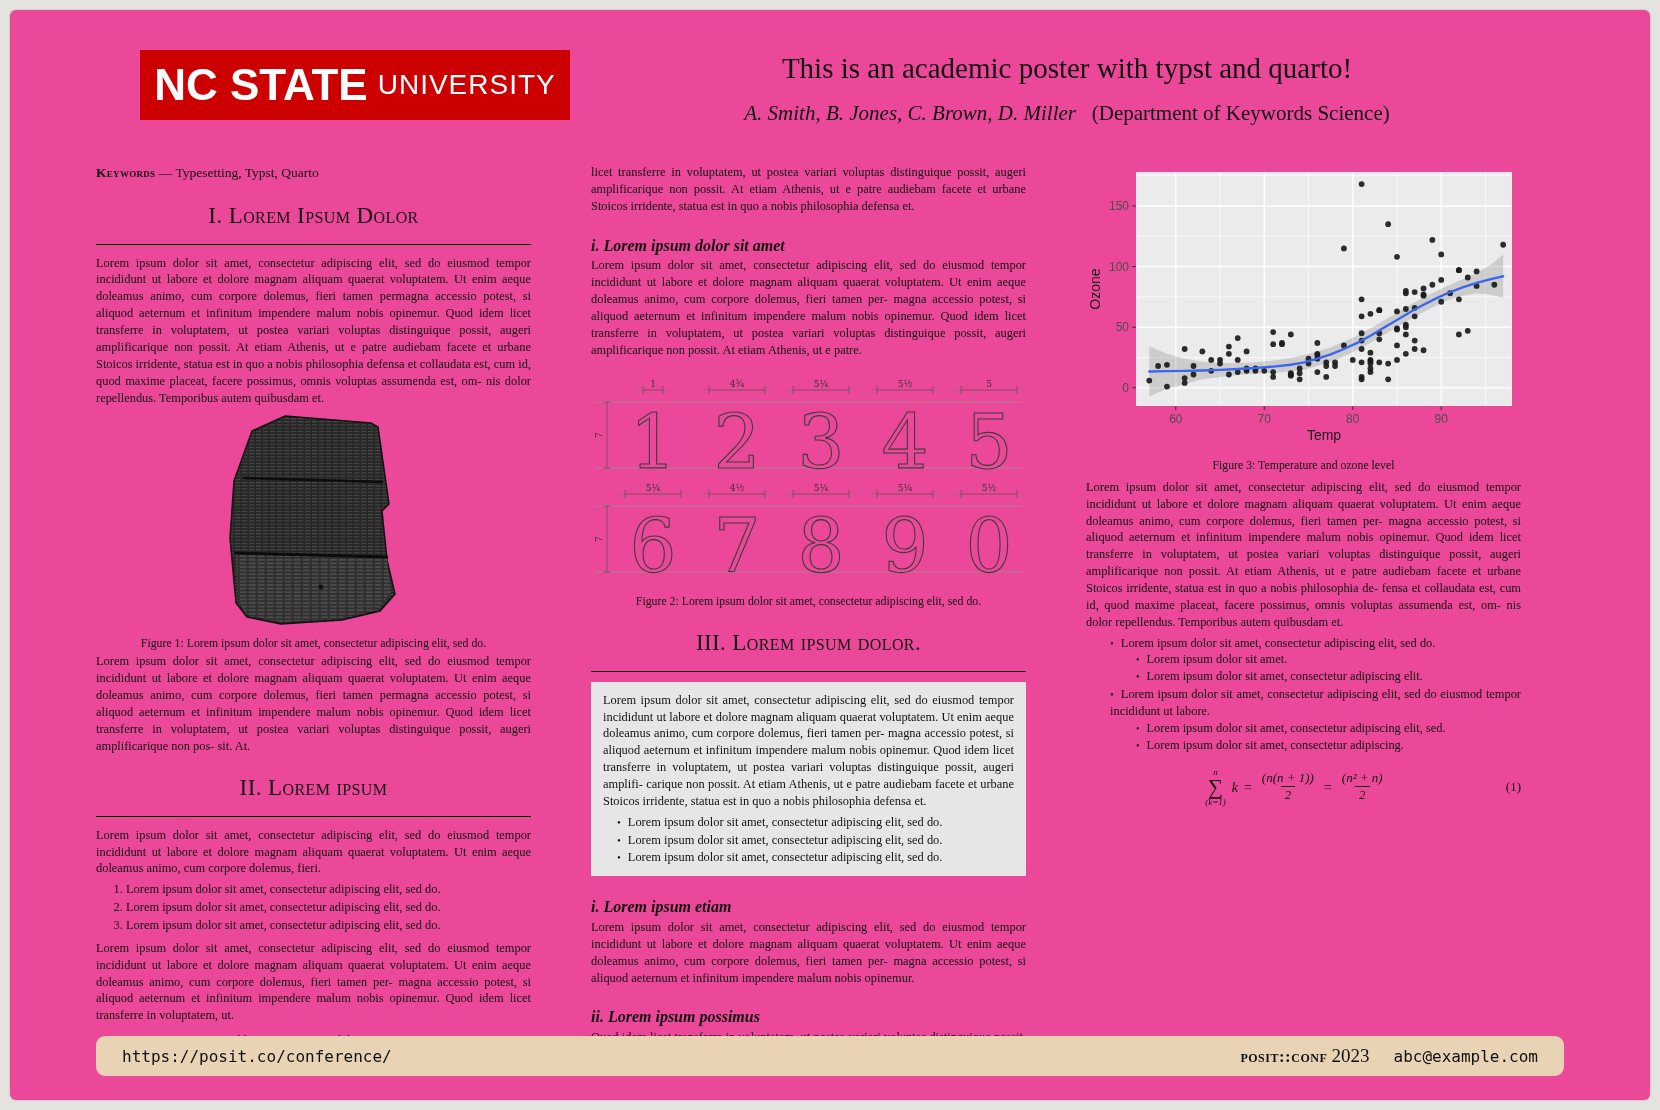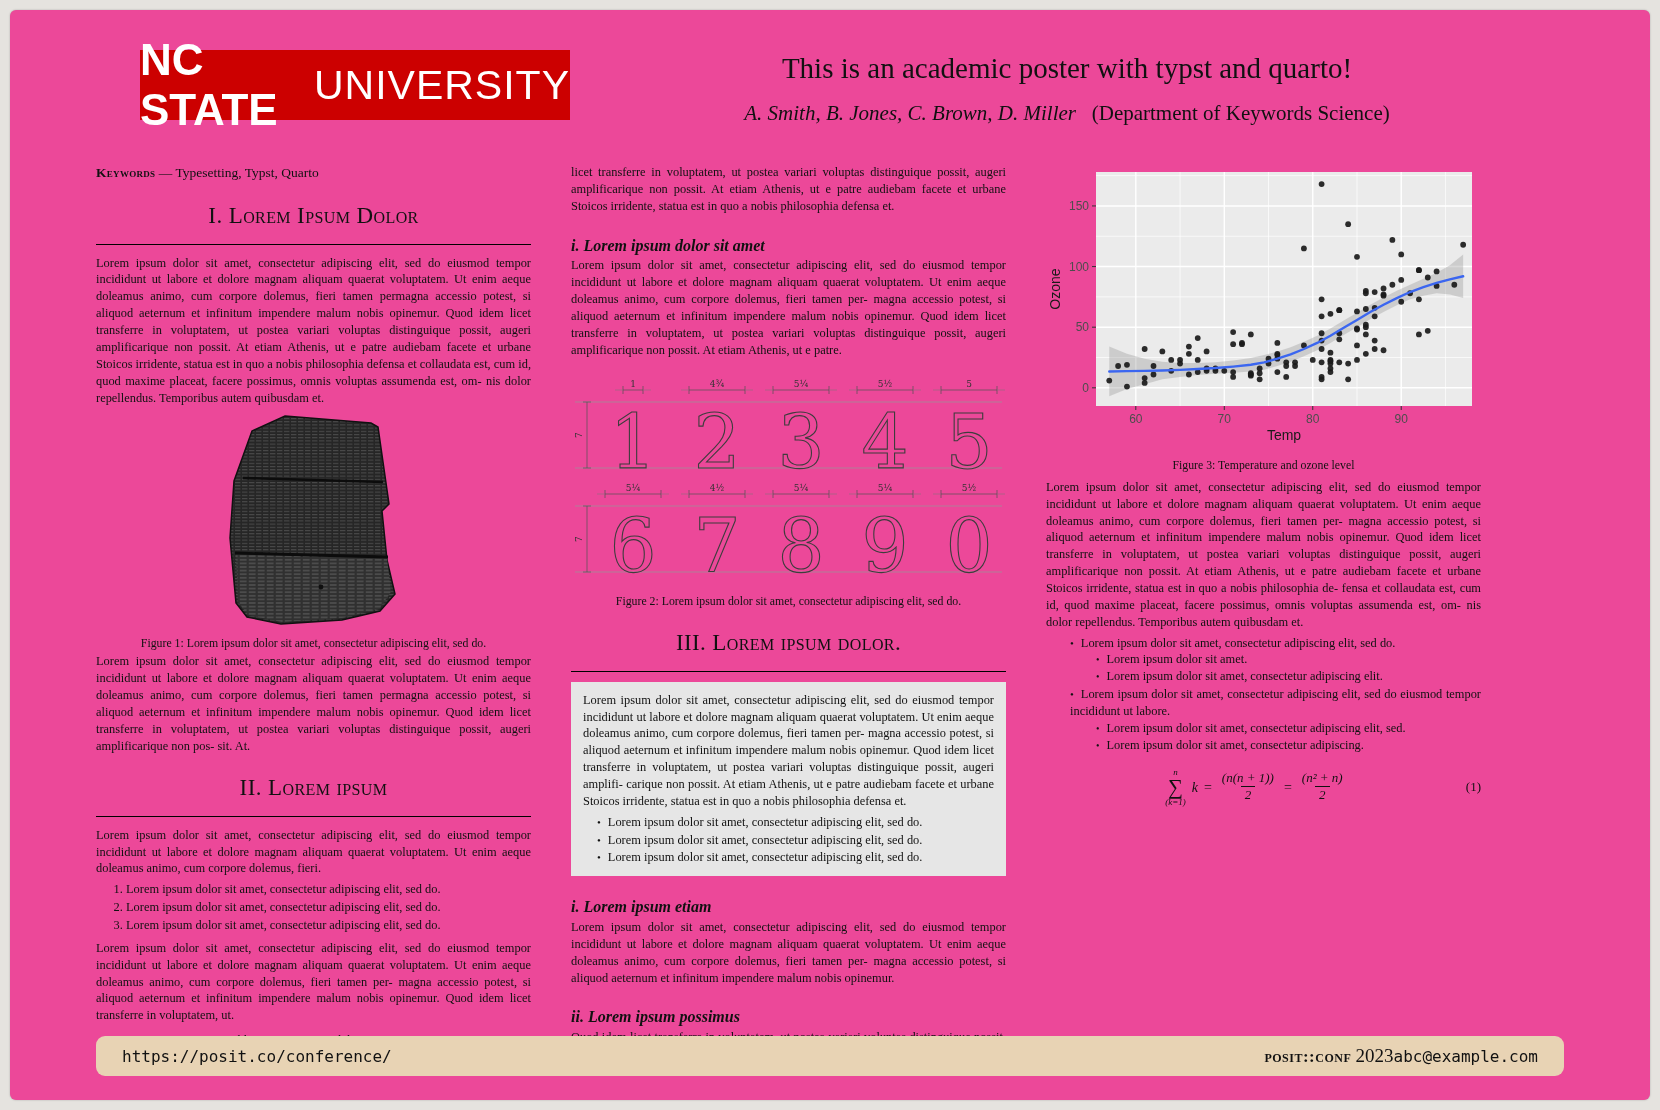--- a/index.html
+++ b/index.html
@@ -7,28 +7,28 @@
   body { font-family:"Liberation Serif", serif; color:#111; }
   .poster { position:absolute; left:10px; top:10px; width:1640px; height:1090px;
             background:#ec4899; border-radius:6px; box-shadow:0 0 2px rgba(0,0,0,.25);
             padding:40px 86px 18px 86px; display:flex; flex-direction:column; }
   
   .header { display:flex; align-items:flex-start; height:84px; flex:0 0 auto; }
   .logo { margin-left:44px; width:430px; height:70px; background:#CC0000;
           display:flex; align-items:center; justify-content:center; gap:10px;
           font-family:"Liberation Sans", sans-serif; color:#fff; }
   .logo .bold { font-weight:bold; font-size:44px; letter-spacing:0px; }
-  .logo .thin { font-weight:normal; font-size:41px; letter-spacing:1px; }
+  .logo .thin { font-weight:normal; font-size:28px; letter-spacing:1px; }
   .titleblock { flex:1; text-align:center; padding-top:2px; }
   .poster-title { font-size:29px; }
   .authors { margin-top:16px; font-size:21px; }
   .authors .names { font-style:italic; }
   .authors .dept { font-style:normal; }
   
-  .cols { display:flex; gap:40px; margin-top:30px; flex:1 1 auto; overflow:hidden; }
+  .cols { display:flex; gap:60px; margin-top:30px; flex:1 1 auto; overflow:hidden; }
   .col { width:435px; flex:0 0 435px; font-size:12.4px; line-height:1.36; text-align:justify; }
   p.body { margin-bottom:4px; }
   .kw { font-size:13.5px; margin-bottom:6px; text-align:left; }
   .kw .kwlabel { font-variant:small-caps; font-weight:bold; letter-spacing:.3px; }
   h2.sec { font-variant:small-caps; font-weight:normal; font-size:23px; text-align:center;
            margin-top:18px; letter-spacing:.4px; }
   .secrule { border-bottom:1.2px solid #000; margin:12px 0 10px 0; }
   h3.sub { font-style:italic; font-weight:bold; font-size:16px; margin:20px 0 1px 0; text-align:left; }
   figure { margin:8px 0 2px 0; text-align:center; }
   figcaption { font-size:11.8px; margin-top:4px; text-align:center; }
@@ -50,21 +50,21 @@
   .eq { display:inline-flex; align-items:center; gap:6px; font-style:italic; }
   .sum { display:inline-flex; flex-direction:column; align-items:center; line-height:1; font-style:normal; }
   .sum .lim { font-size:9px; font-style:italic; }
   .sum .sigma { font-size:21px; }
   .frac { display:inline-flex; flex-direction:column; align-items:center; line-height:1.15; font-size:13px; }
   .frac .den { border-top:1px solid #111; padding:1px 4px 0 4px; }
   .frac .num { padding:0 4px; }
   .eqnum { font-style:normal; font-size:13px; }
   
   .footer { flex:0 0 auto; margin-top:auto; height:40px; background:#E8D3B4; border-radius:9px;
-            display:flex; align-items:center; padding:0 26px; margin-bottom:6px; }
+            display:flex; align-items:center; padding:0 26px; margin-bottom:6px;gap:24px; }
   .footer .mono { font-family:"DejaVu Sans Mono", monospace; font-size:16px; }
   .footer .mid { flex:1; text-align:right; font-size:17px; }
   .footer .mid .pc { font-variant:small-caps; font-weight:bold; letter-spacing:.5px; }
   .footer .mid .yr { font-size:19px; }
   
   .chartwrap { text-align:center; }
   svg text { font-family:"Liberation Sans", sans-serif; }
   .serif-svg text { font-family:"DejaVu Serif", serif; }
 </style>
 </head>

